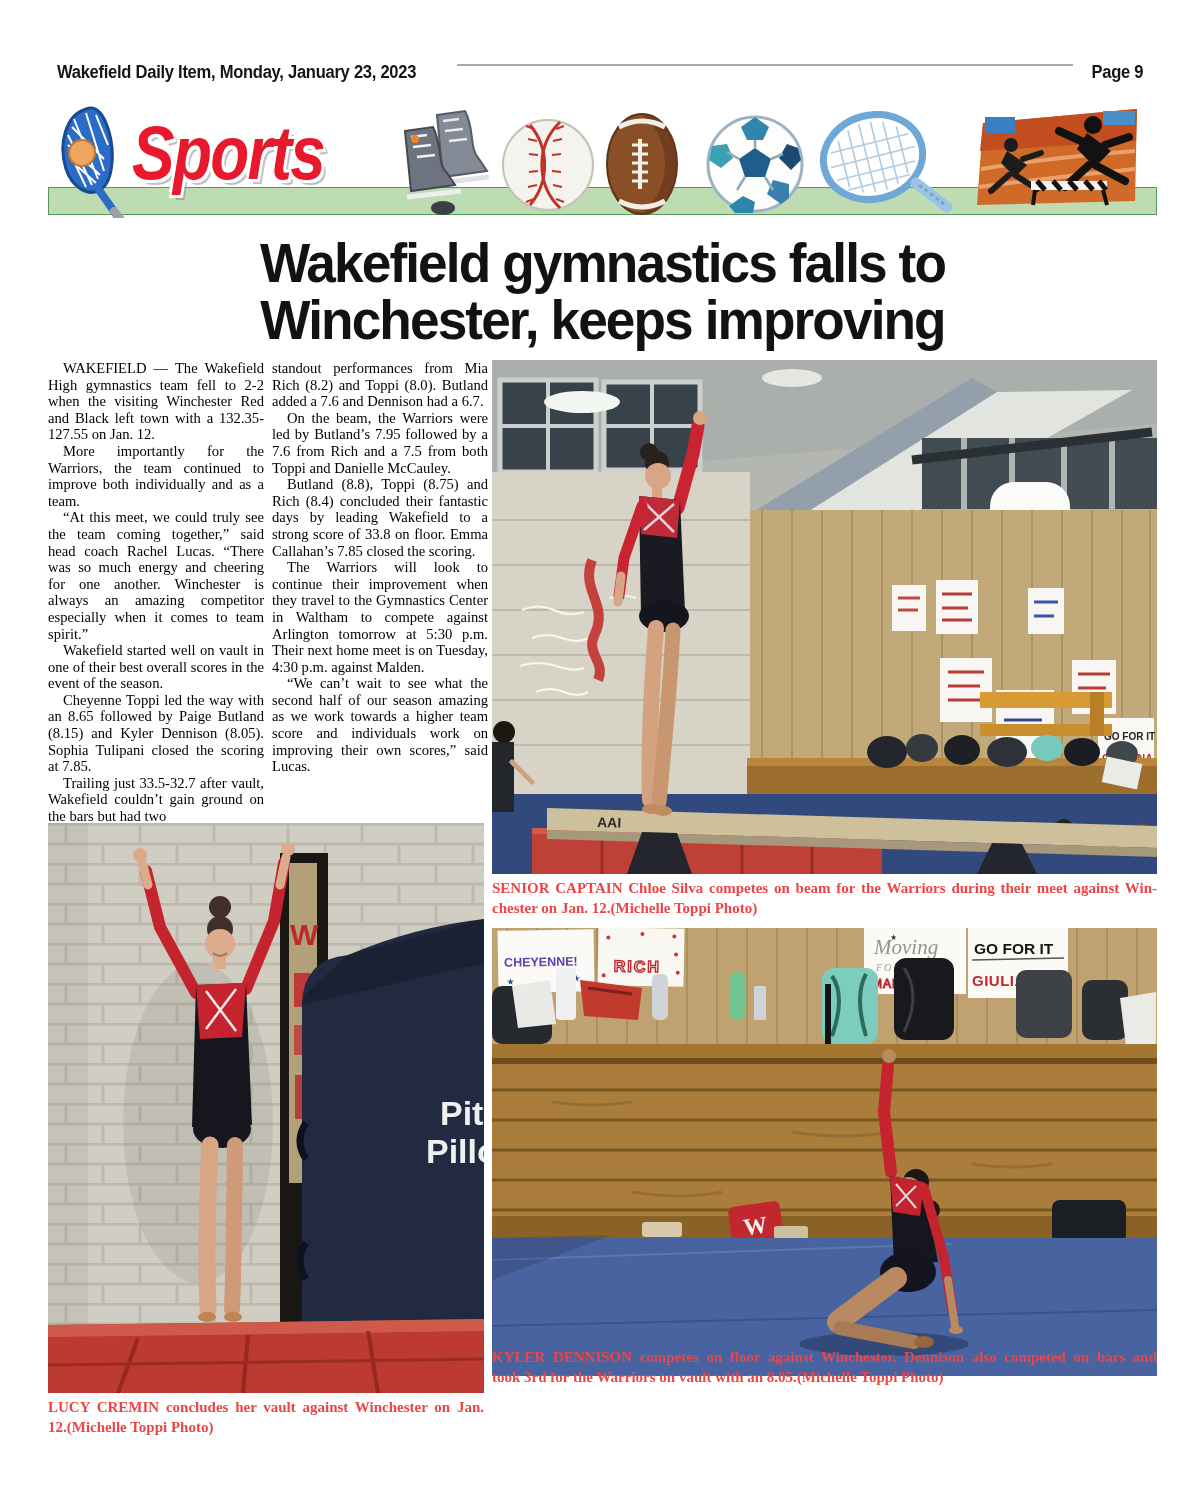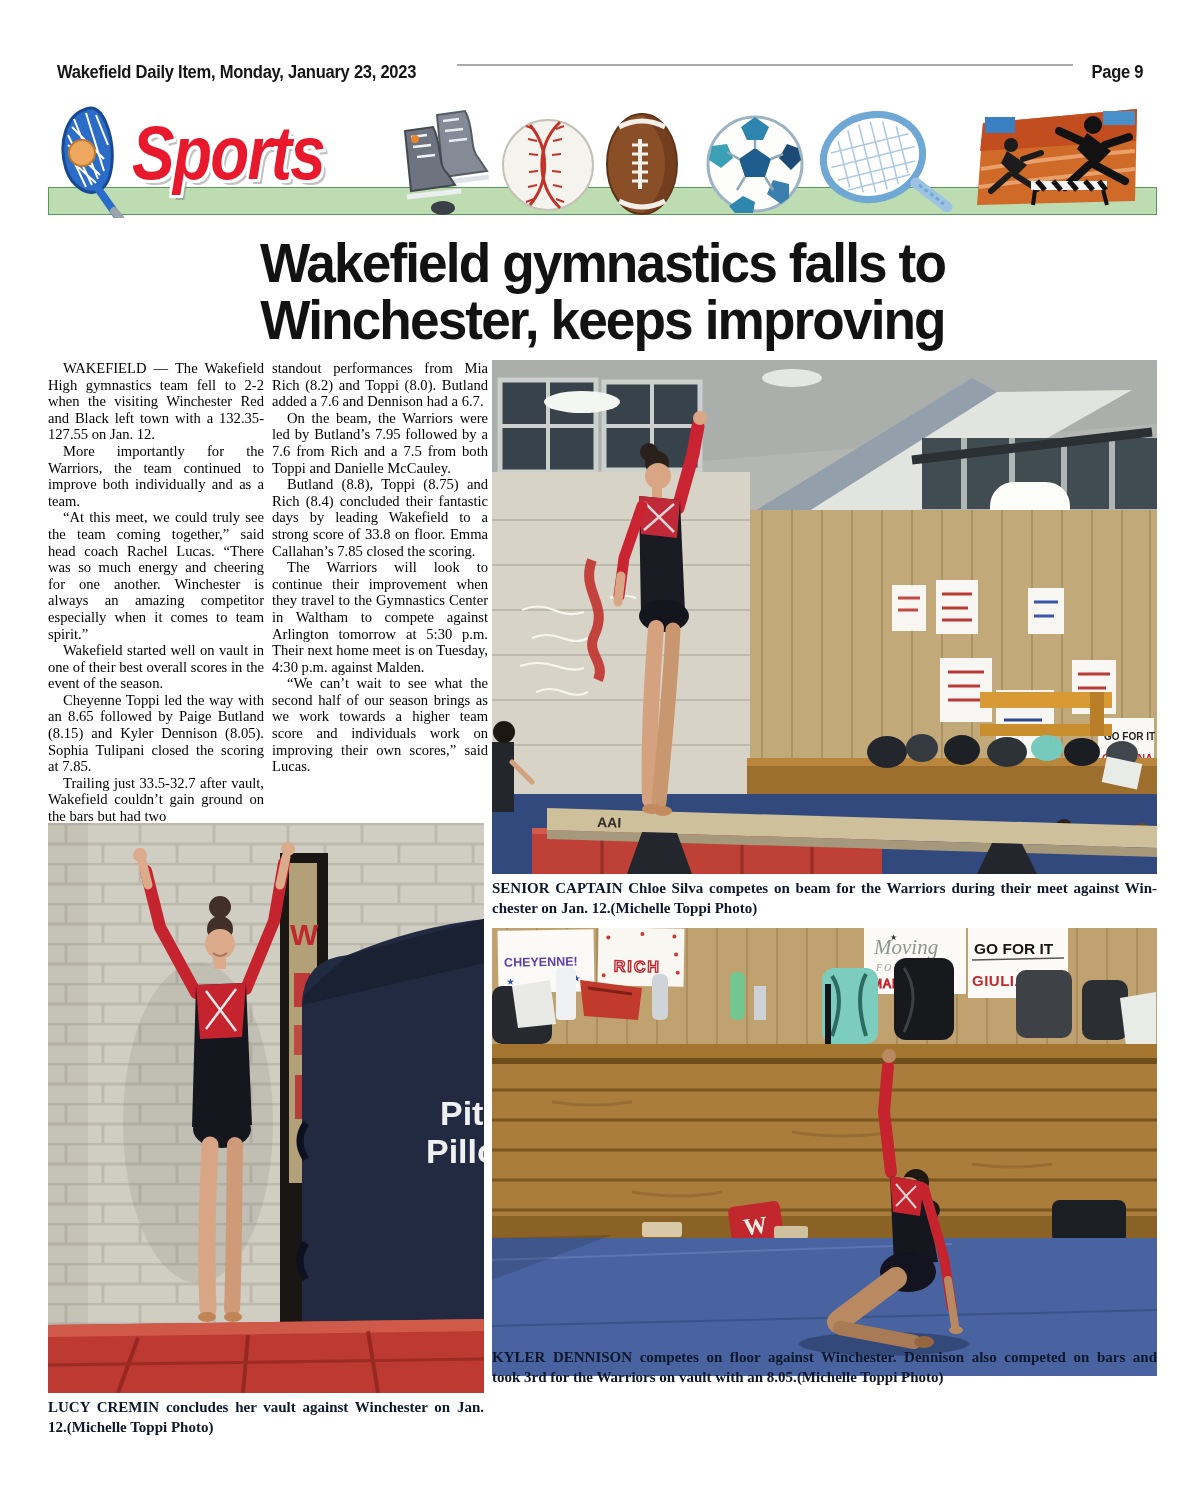--- a/index.html
+++ b/index.html
@@ -37,21 +37,21 @@
 
   
   .photo{position:absolute;overflow:hidden;background:#888;}
   .photo svg{display:block;}
   #photo-beam{left:492px;top:360px;width:665px;height:514px;}
   #photo-vault{left:48px;top:823px;width:436px;height:570px;}
   #photo-floor{left:492px;top:928px;width:665px;height:448px;}
 
   
   .caption{position:absolute;font-family:"Liberation Serif",serif;font-weight:bold;
-           font-size:15px;line-height:19.5px;color:#0f172a;}
+           font-size:15px;line-height:19.5px;color:#ef4444;}
   #caption-beam{left:492px;top:879px;width:665px;}
   #caption-vault{left:48px;top:1398px;width:436px;}
   #caption-floor{left:492px;top:1348px;width:665px;}
   .cap-line1{text-align:justify;text-align-last:justify;}
   .cap-line2{display:flex;justify-content:flex-start;}
 </style>
 </head>
 <body>
 
 <div class="page">
@@ -156,21 +156,21 @@
     <p>“At this meet, we could truly see the team coming together,” said head coach Rachel Lucas. “There was so much energy and cheering for one another. Winchester is always an amazing competitor especially when it comes to team spirit.”</p>
     <p>Wakefield started well on vault in one of their best overall scores in the event of the season.</p>
     <p>Cheyenne Toppi led the way with an 8.65 followed by Paige Butland (8.15) and Kyler Dennison (8.05). Sophia Tulipani closed the scoring at 7.85.</p>
     <p>Trailing just 33.5-32.7 after vault, Wakefield couldn’t gain ground on the bars but had two</p>
   </div>
   <div class="col col2">
     <p class="no-indent">standout performances from Mia Rich (8.2) and Toppi (8.0). Butland added a 7.6 and Dennison had a 6.7.</p>
     <p>On the beam, the Warriors were led by Butland’s 7.95 followed by a 7.6 from Rich and a 7.5 from both Toppi and Danielle McCauley.</p>
     <p>Butland (8.8), Toppi (8.75) and Rich (8.4) concluded their fantastic days by leading Wakefield to a strong score of 33.8 on floor. Emma Callahan’s 7.85 closed the scoring.</p>
     <p>The Warriors will look to continue their improvement when they travel to the Gymnastics Center in Waltham to compete against Arlington tomorrow at 5:30 p.m. Their next home meet is on Tuesday, 4:30 p.m. against Malden.</p>
-    <p>“We can’t wait to see what the second half of our season brings as we work towards a higher team score and individuals work on improving their own scores,” said Lucas.</p>
+    <p>“We can’t wait to see what the second half of our season amazing as we work towards a higher team score and individuals work on improving their own scores,” said Lucas.</p>
   </div>
 
   <div class="photo" id="photo-beam">
     <svg width="665" height="514" viewBox="0 0 665 514">
       <rect width="665" height="514" fill="#b4b6b2"></rect>
       <polygon points="0,0 665,0 665,64 0,118" fill="#abafac"></polygon>
       <rect x="8" y="20" width="96" height="92" fill="#37424a" stroke="#cbd0cd" stroke-width="5"></rect>
       <path d="M56,20 V112 M8,66 H104" stroke="#cbd0cd" stroke-width="4"></path>
       <rect x="112" y="22" width="96" height="88" fill="#37424a" stroke="#cbd0cd" stroke-width="5"></rect>
       <path d="M160,22 V110 M112,66 H208" stroke="#cbd0cd" stroke-width="4"></path>

